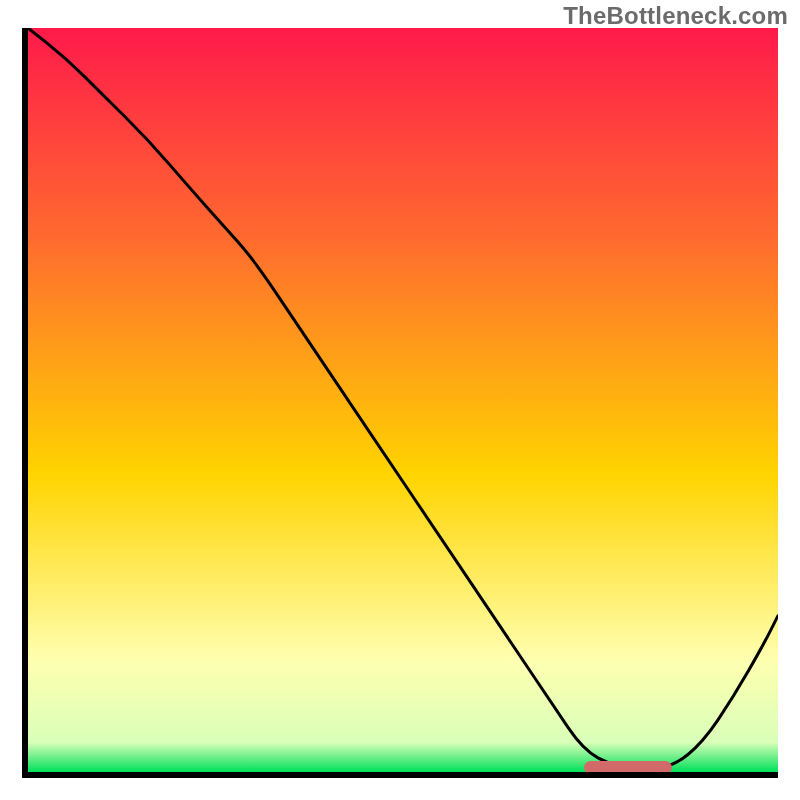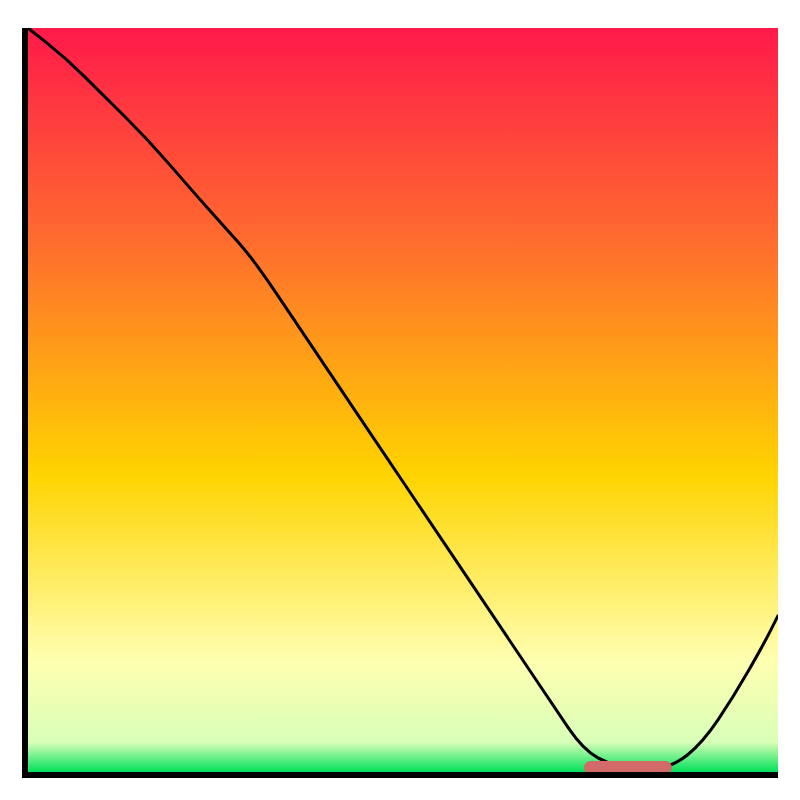--- a/index.html
+++ b/index.html
@@ -39,20 +39,21 @@
   .plot svg {
     display: block;
     width: 100%;
     height: 100%;
   }
 </style>
 </head>
 <body>
 
 <div class="frame">
+  <div class="watermark">TheBottleneck.com</div>
 
   <div class="plot">
     <svg viewBox="0 0 100 100" preserveAspectRatio="none">
       <defs>
         <linearGradient id="bg-grad" x1="0" y1="0" x2="0" y2="1">
         <stop offset="0%" stop-color="#ff1a4a"></stop>
             <stop offset="28%" stop-color="#ff6a2f"></stop>
             <stop offset="60%" stop-color="#ffd400"></stop>
             <stop offset="85%" stop-color="#ffffb0"></stop>
             <stop offset="96%" stop-color="#d9ffb8"></stop>

